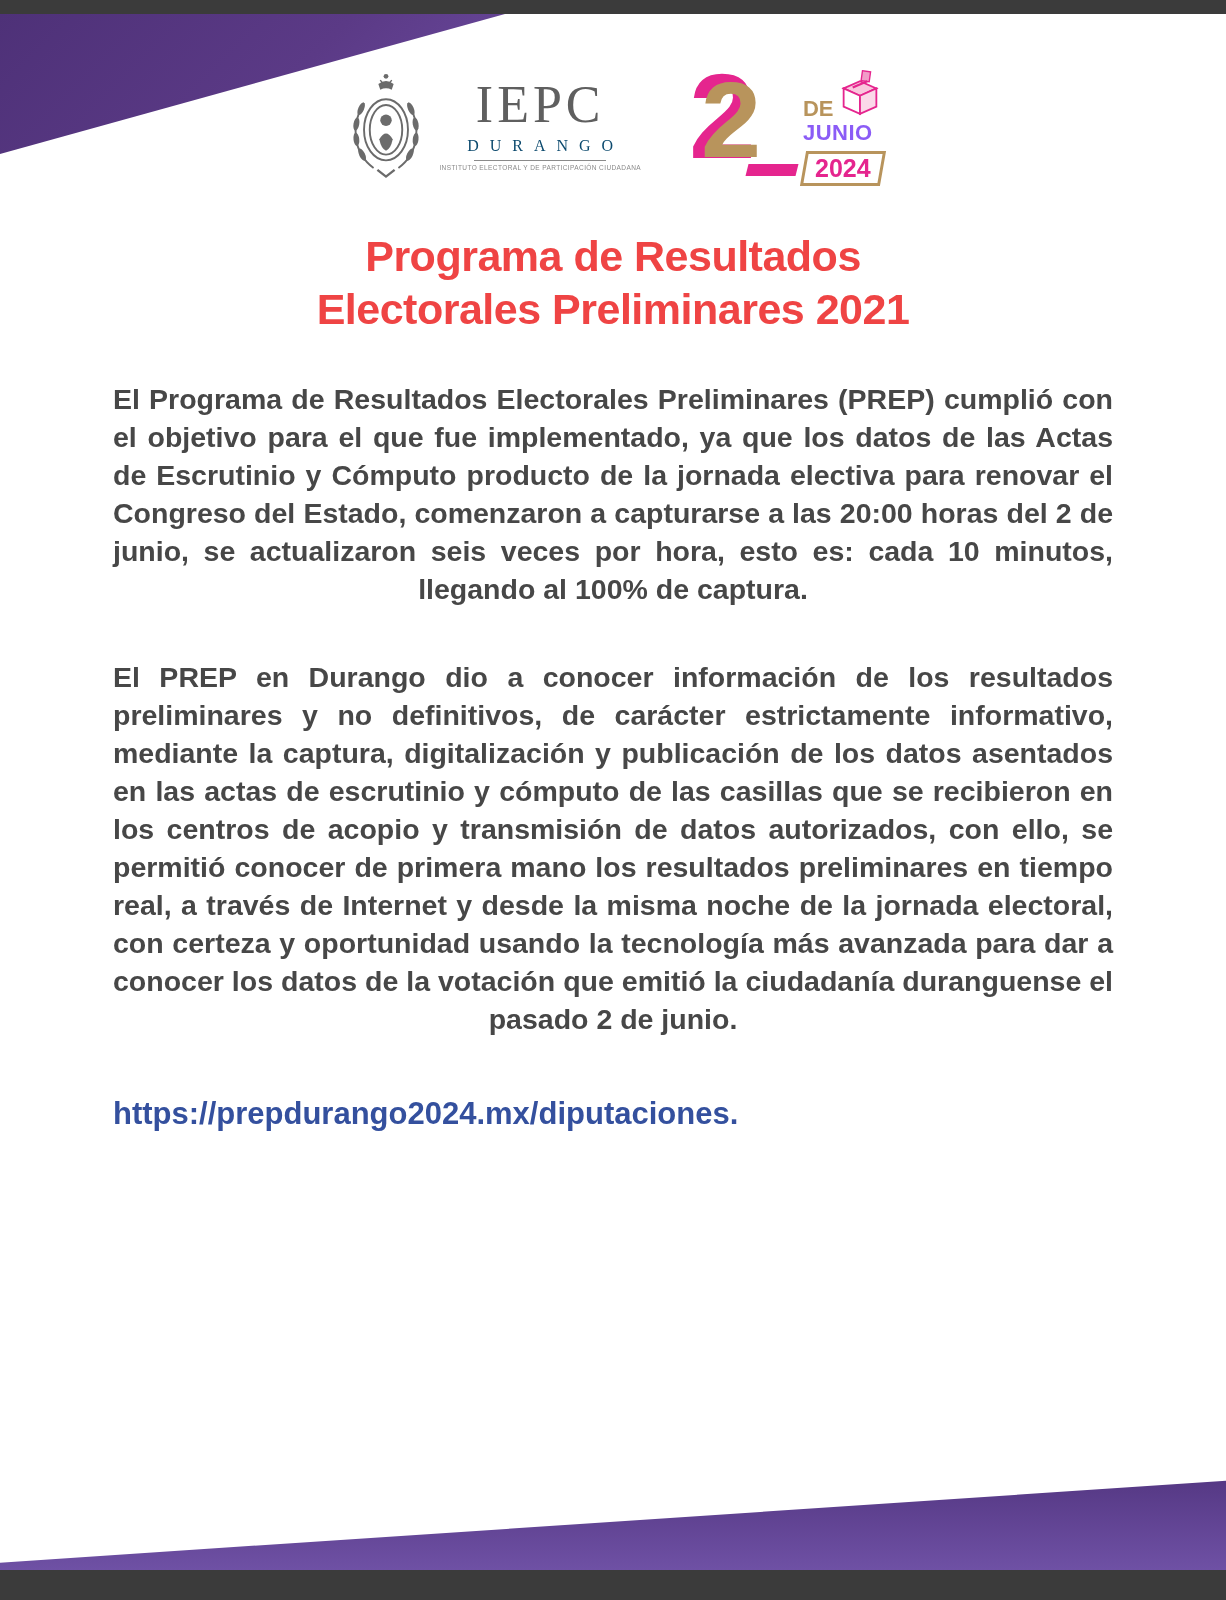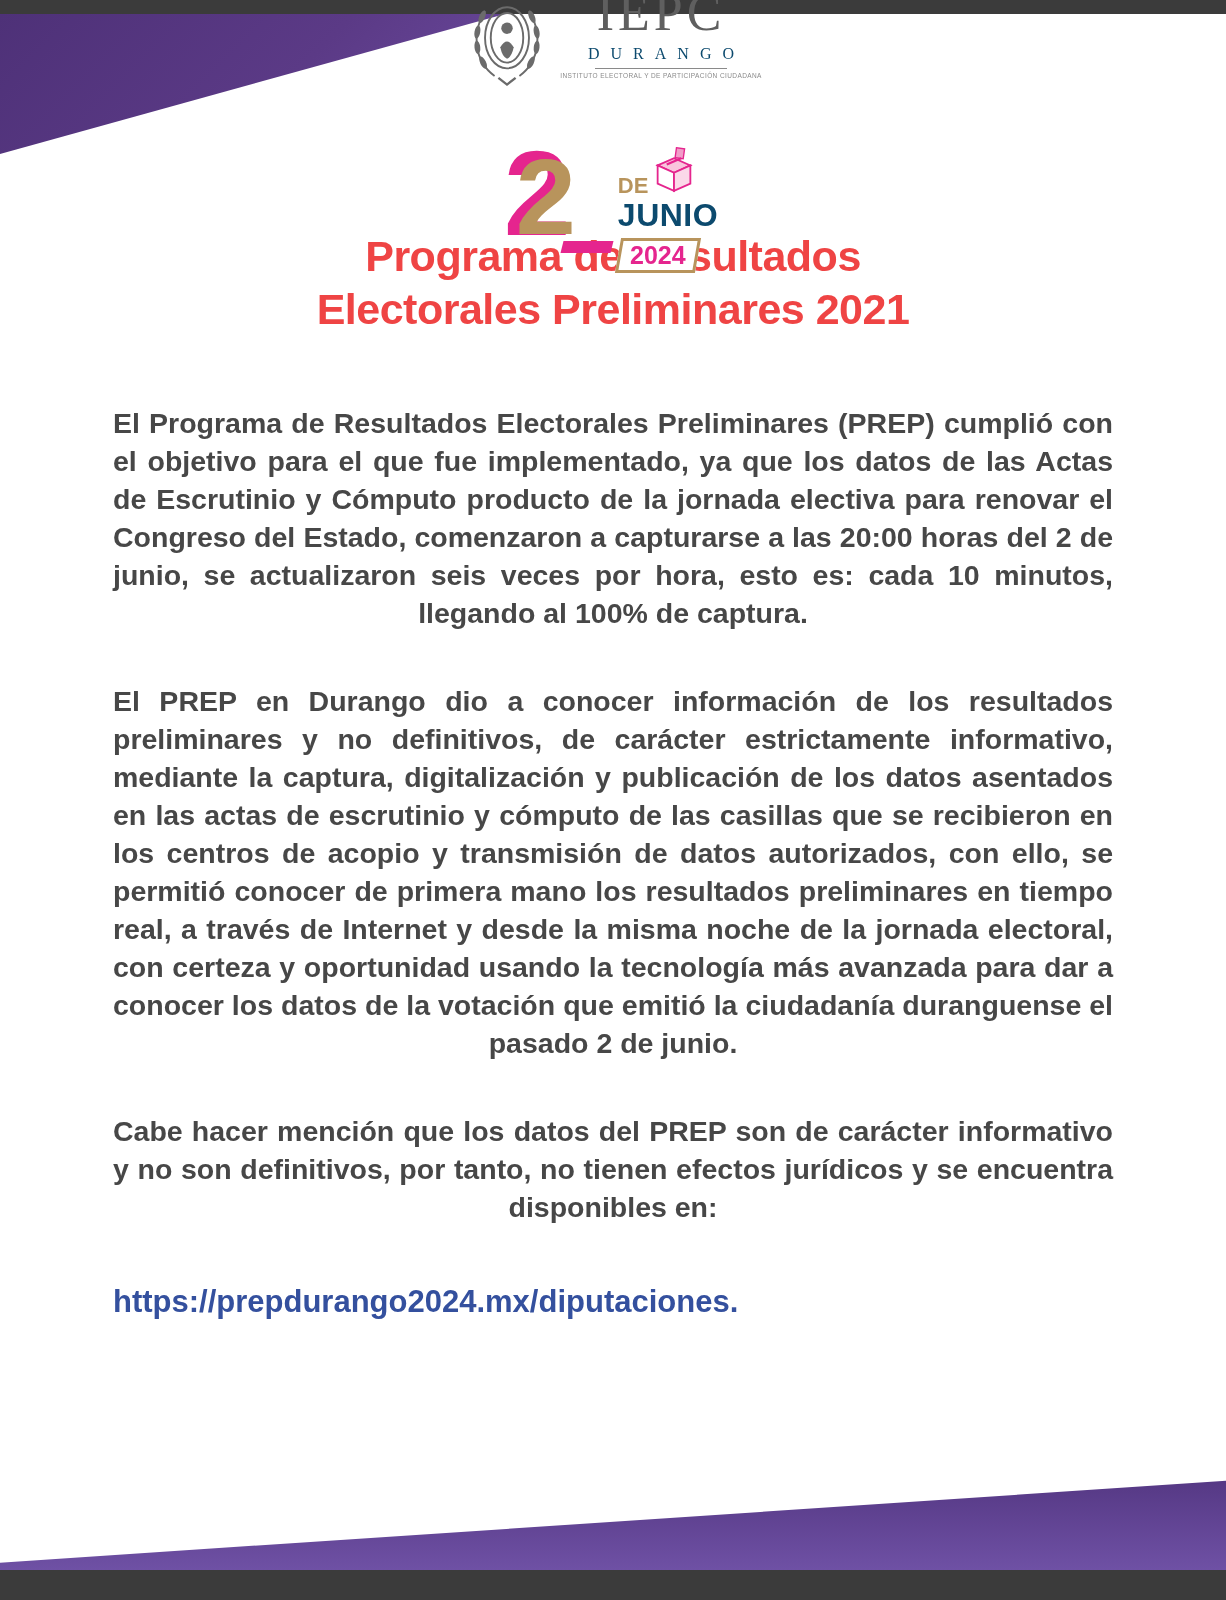--- a/index.html
+++ b/index.html
@@ -18,21 +18,21 @@
   .corner-bottom{
     position:absolute;left:0;right:0;bottom:29px;height:92px;
     background:linear-gradient(to bottom,#553884 0%,#6f51a5 100%);
     clip-path:polygon(0 91%,100% 2%,100% 100%,0 100%);
   }
   .bottom-bar{position:absolute;bottom:0;left:0;width:100%;height:30px;background:#3b3b3b;}
 
   
   .header{
     margin-top:66px;display:flex;justify-content:center;align-items:center;gap:52px;
-    position:relative;z-index:2;height:118px;flex-direction:column;
+    position:relative;z-index:2;height:118px;
   }
   .iepc-logo{display:flex;align-items:center;gap:10px;}
   .crest{width:86px;height:112px;}
   .iepc-text{display:flex;flex-direction:column;align-items:center;}
   .iepc-acronym{
     font-family:"Liberation Serif","DejaVu Serif",serif;
     font-size:52px;color:#5f5f5f;letter-spacing:4px;line-height:1;
   }
   .iepc-wordmark{
     font-family:"Liberation Serif","DejaVu Serif",serif;
@@ -44,36 +44,36 @@
   .june-logo{display:flex;align-items:flex-start;gap:6px;position:relative;}
   .big2-wrap{position:relative;width:104px;height:118px;}
   .big2{position:absolute;font-weight:800;line-height:1;}
   .big2.pink{left:-4px;top:-8px;font-size:120px;color:#e5258e;}
   .big2.gold{left:8px;top:2px;font-size:108px;color:#b8945c;}
   .base-bar{position:absolute;left:54px;bottom:6px;width:50px;height:12px;background:#e5258e;transform:skewX(-14deg);}
   .june-col{display:flex;flex-direction:column;align-items:flex-start;padding-top:6px;}
   .june-row{display:flex;align-items:flex-start;gap:6px;}
   .june-de{font-weight:800;font-size:22px;color:#b8945c;line-height:1;margin-top:28px;}
   .ballot{width:40px;height:46px;}
-  .june-month{font-weight:800;font-size:32px;color:#0c4a6e;letter-spacing:.5px;line-height:1;margin-top:2px;}
+  .june-month{font-weight:800;font-size:22px;color:#8b5cf6;letter-spacing:.5px;line-height:1;margin-top:2px;}
   .june-year{
     margin-top:7px;border:3px solid #b8945c;background:#ffffff;
     transform:skewX(-10deg);padding:2px 9px;
   }
   .june-year span{display:block;transform:skewX(10deg);font-weight:800;font-size:25px;color:#e5258e;line-height:1;}
 
   
   .title{
     margin:46px 0 0 0;text-align:center;font-weight:800;color:#ef4444;
     font-size:43px;line-height:53px;letter-spacing:-.5px;
   }
   .title span{display:block;}
 
   
-  .content{width:1000px;margin:68px auto 0 auto;position:relative;z-index:2;}
+  .content{width:1000px;margin:44px auto 0 auto;position:relative;z-index:2;}
   .content p{
     margin:0 0 50px 0;color:#474747;font-weight:600;
     font-size:28.5px;line-height:38px;
     text-align:justify;text-align-last:center;
     hyphens:none;
   }
   .link{
     margin-top:58px;color:#34509e;font-weight:800;font-size:31px;
     cursor:pointer;
   }
@@ -150,20 +150,19 @@
   </div>
 
   <h1 class="title">
     <span>Programa de Resultados</span>
     <span>Electorales Preliminares 2021</span>
   </h1>
 
   <div class="content">
     <p>El Programa de Resultados Electorales Preliminares (PREP) cumplió con el objetivo para el que fue implementado, ya que los datos de las Actas de Escrutinio y Cómputo producto de la jornada electiva para renovar el Congreso del Estado, comenzaron a capturarse a las 20:00 horas del 2 de junio, se actualizaron seis veces por hora, esto es: cada 10 minutos, llegando al 100% de captura.</p>
     <p>El PREP en Durango dio a conocer información de los resultados preliminares y no definitivos, de carácter estrictamente informativo, mediante la captura, digitalización y publicación de los datos asentados en las actas de escrutinio y cómputo de las casillas que se recibieron en los centros de acopio y transmisión de datos autorizados, con ello, se permitió conocer de primera mano los resultados preliminares en tiempo real, a través de Internet y desde la misma noche de la jornada electoral, con certeza y oportunidad usando la tecnología más avanzada para dar a conocer los datos de la votación que emitió la ciudadanía duranguense el pasado 2 de junio.</p>
-    <p>Cabe hacer mención que los datos del PREP son de carácter informativo y no son definitivos, por tanto, no tienen efectos jurídicos y se encuentra disponibles en:</p>
     <div class="link">https://prepdurango2024.mx/diputaciones.</div>
   </div>
 
   <div class="corner-bottom"></div>
   <div class="bottom-bar"></div>
 
 </div>
 
 </body></html>

